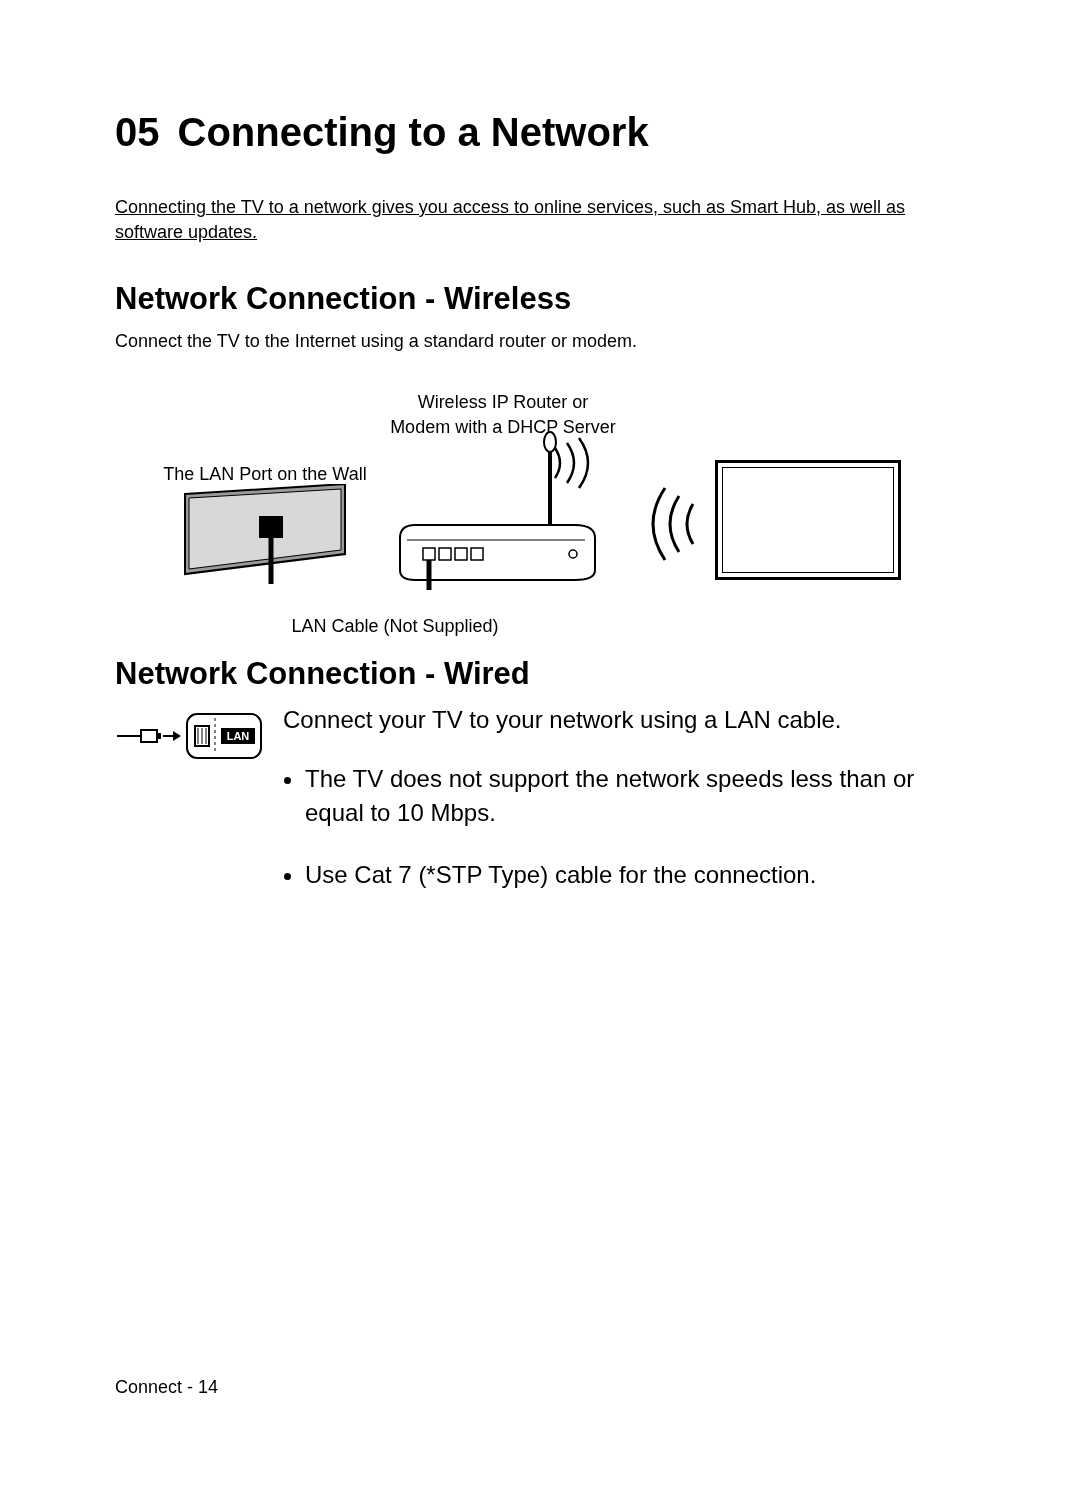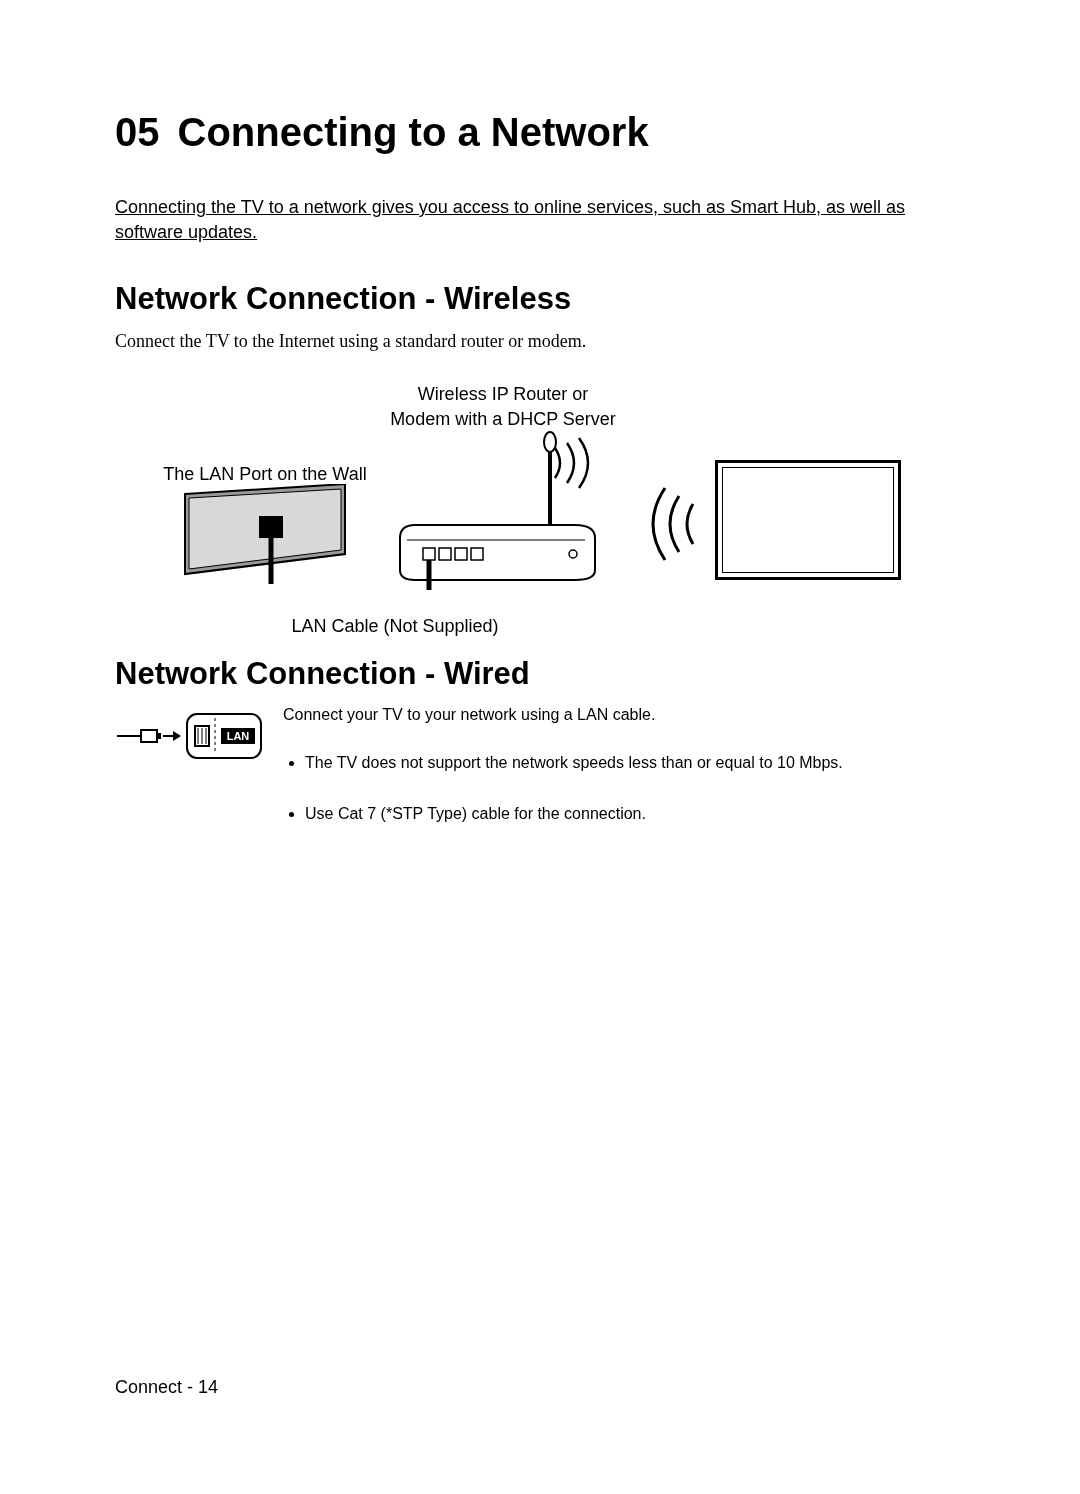--- a/index.html
+++ b/index.html
@@ -27,34 +27,33 @@
       text-decoration: underline;
     }
     .section-title {
       font-size: 31px;
       font-weight: 700;
       margin-bottom: 14px;
     }
     .section-intro {
       font-size: 18px;
       margin-bottom: 26px;
-      font-family: Liberation Serif, serif;
     }
     .diagram-wireless {
       position: relative;
       height: 260px;
       margin-bottom: 18px;
     }
     .diagram-label {
       position: absolute;
       font-size: 18px;
       text-align: center;
       line-height: 1.35;
     }
-    .router-label { top: 4px; left: 248px; width: 280px; }
+    .router-label { top: 12px; left: 248px; width: 280px; }
     .wall-label { top: 84px; left: 20px; width: 260px; }
     .cable-label { bottom: 0; left: 140px; width: 280px; }
 
     
     .wall-plate {
       position: absolute;
       top: 106px; left: 60px;
       width: 180px; height: 100px;
     }
     .wall-plate svg { width: 100%; height: 100%; }
@@ -97,21 +96,21 @@
     .wired-row {
       display: flex;
       align-items: flex-start;
       gap: 18px;
     }
     .lan-port-diagram {
       width: 150px;
       flex-shrink: 0;
     }
     .lan-port-diagram svg { width: 100%; }
-    .wired-text { flex: 1; font-size: 16px; }
+    .wired-text { flex: 1; font-size: 24px; }
     .wired-intro { margin-bottom: 6px; }
     .bullets { list-style: disc; padding-left: 22px; }
     .bullets li { margin-bottom: 4px; line-height: 1.4; margin-top: 28px; }
     .footnote { padding-left: 22px; margin-top: 2px; }
 
     .footer {
       position: absolute;
       left: 115px;
       bottom: 96px;
       font-size: 18px;

